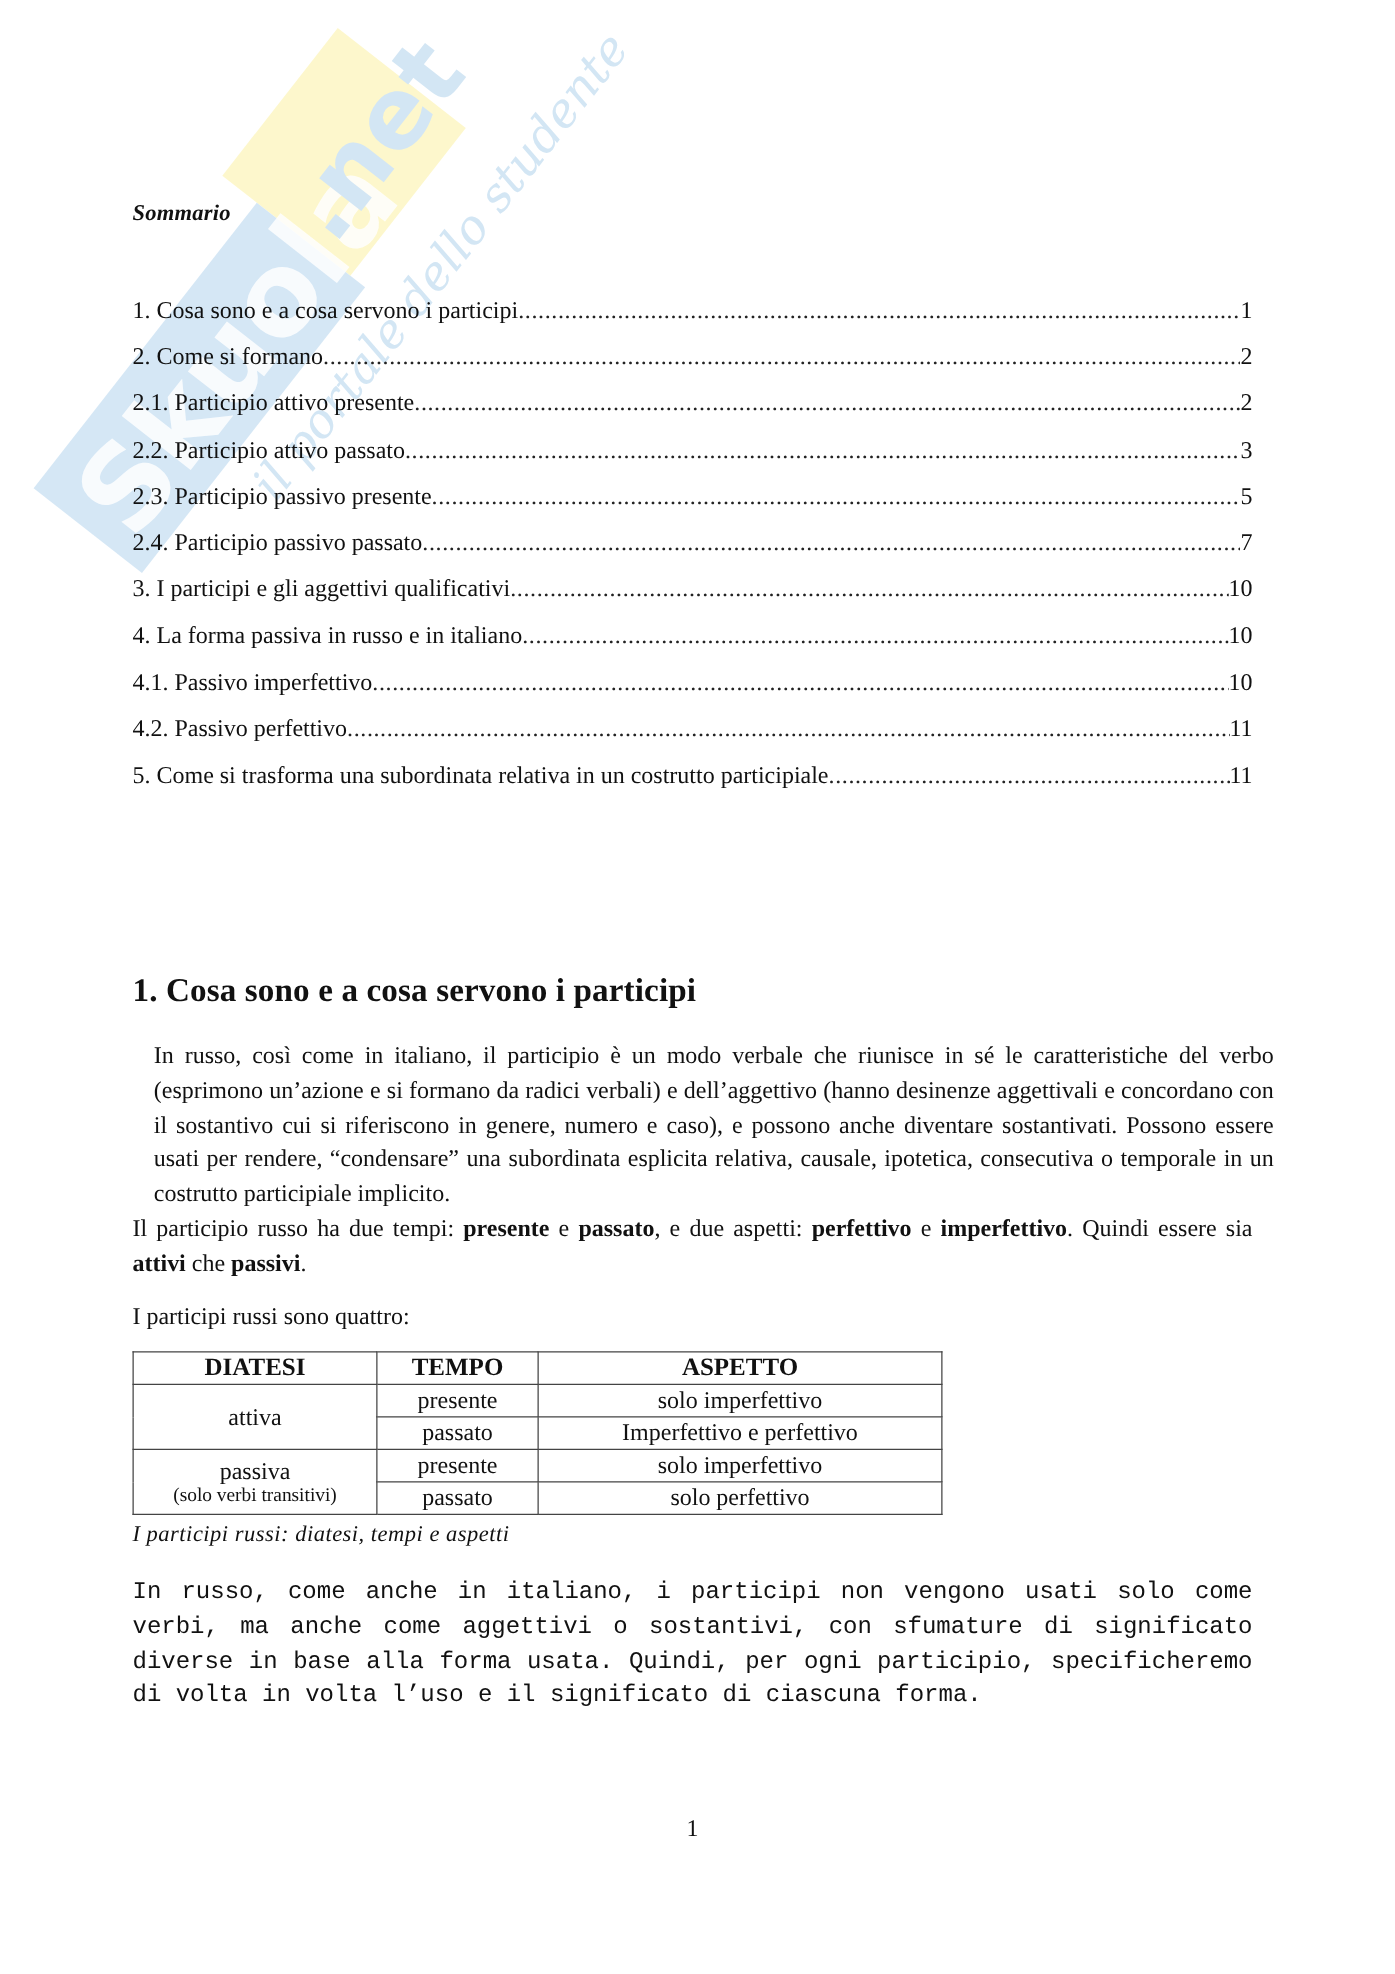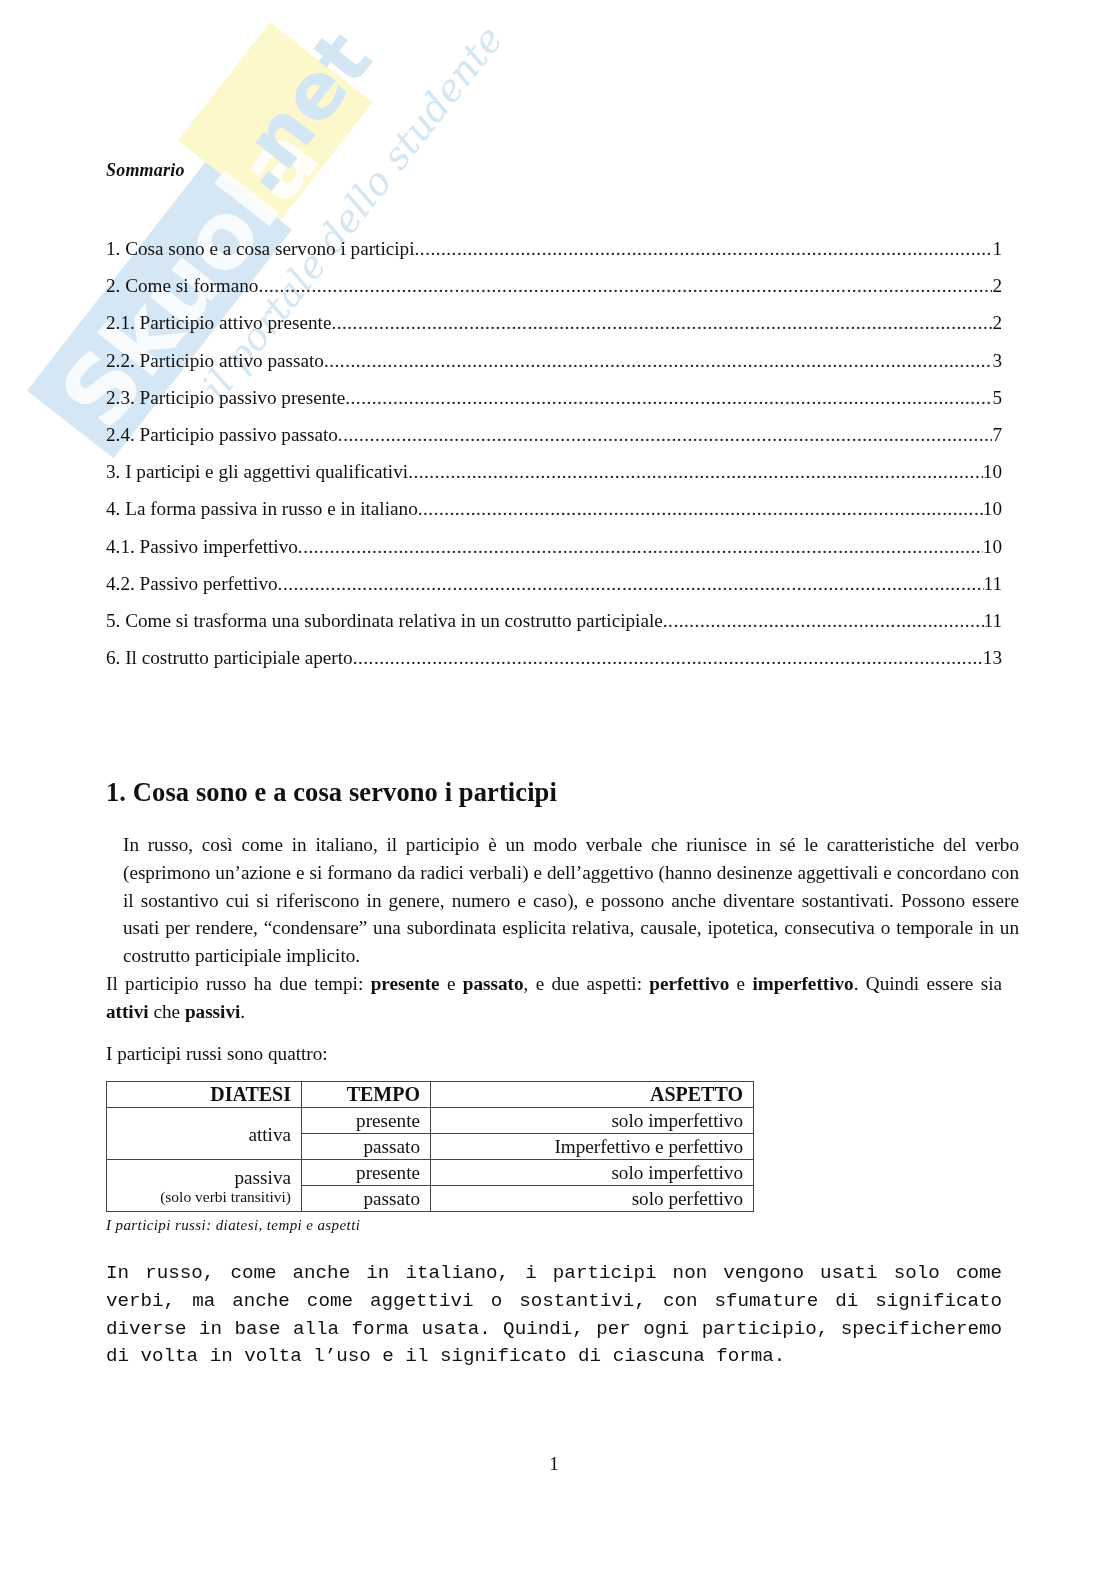--- a/index.html
+++ b/index.html
@@ -122,21 +122,21 @@
       left: 0;
     }
     table.participi {
       border-collapse: collapse;
       font-size: 19.2px;
       line-height: 21px;
     }
     table.participi td, table.participi th {
       border: 1.5px solid #444;
       padding: 2px 10px 0 10px;
-      text-align: right;
+      text-align: center;
       vertical-align: top;
       height: 23px;
     }
     table.participi th {
       font-weight: bold;
       font-size: 20px;
     }
     table.participi .col-diatesi { width: 174px; }
     table.participi .col-tempo { width: 108px; }
     table.participi .col-aspetto { width: 302px; }
@@ -146,21 +146,21 @@
     .diatesi-sub {
       display: block;
       font-size: 15.5px;
       line-height: 18px;
     }
     .caption {
       position: absolute;
       top: 1217px;
       left: 0;
       margin: 0;
-      font-size: 15px;
+      font-size: 18px;
       font-style: italic;
       letter-spacing: 0.4px;
     }
 
     .page-number {
       position: absolute;
       top: 1453px;
       left: 0;
       width: 896px;
       text-align: center;
@@ -239,25 +239,20 @@
       <li class="toc-item">
           <span class="toc-label">4.2. Passivo perfettivo</span>
           <span class="toc-dots"></span>
           <span class="toc-page">11</span>
         </li>
       <li class="toc-item">
           <span class="toc-label">5. Come si trasforma una subordinata relativa in un costrutto participiale</span>
           <span class="toc-dots"></span>
           <span class="toc-page">11</span>
         </li>
-      <li class="toc-item">
-          <span class="toc-label">6. Il costrutto participiale aperto</span>
-          <span class="toc-dots"></span>
-          <span class="toc-page">13</span>
-        </li>
     </ul>
 
     <h1 class="section-heading">1. Cosa sono e a cosa servono i participi</h1>
 
     <p class="para para-1">In russo, così come in italiano, il participio è un modo verbale che riunisce in sé le caratteristiche del verbo (esprimono un’azione e si formano da radici verbali) e dell’aggettivo (hanno desinenze aggettivali e concordano con il sostantivo cui si riferiscono in genere, numero e caso), e possono anche diventare sostantivati. Possono essere usati per rendere, “condensare” una subordinata esplicita relativa, causale, ipotetica, consecutiva o temporale in un costrutto participiale implicito.</p>
 
     <p class="para para-2"><span>Il participio russo ha due tempi: </span><b>presente</b><span>  e </span><b>passato</b><span>, e due aspetti: </span><b>perfettivo</b><span> e </span><b>imperfettivo</b><span>. Quindi essere sia </span><b>attivi</b><span> che </span><b>passivi</b><span>.</span></p>
 
     <p class="para para-3">I participi russi sono quattro:</p>
 

